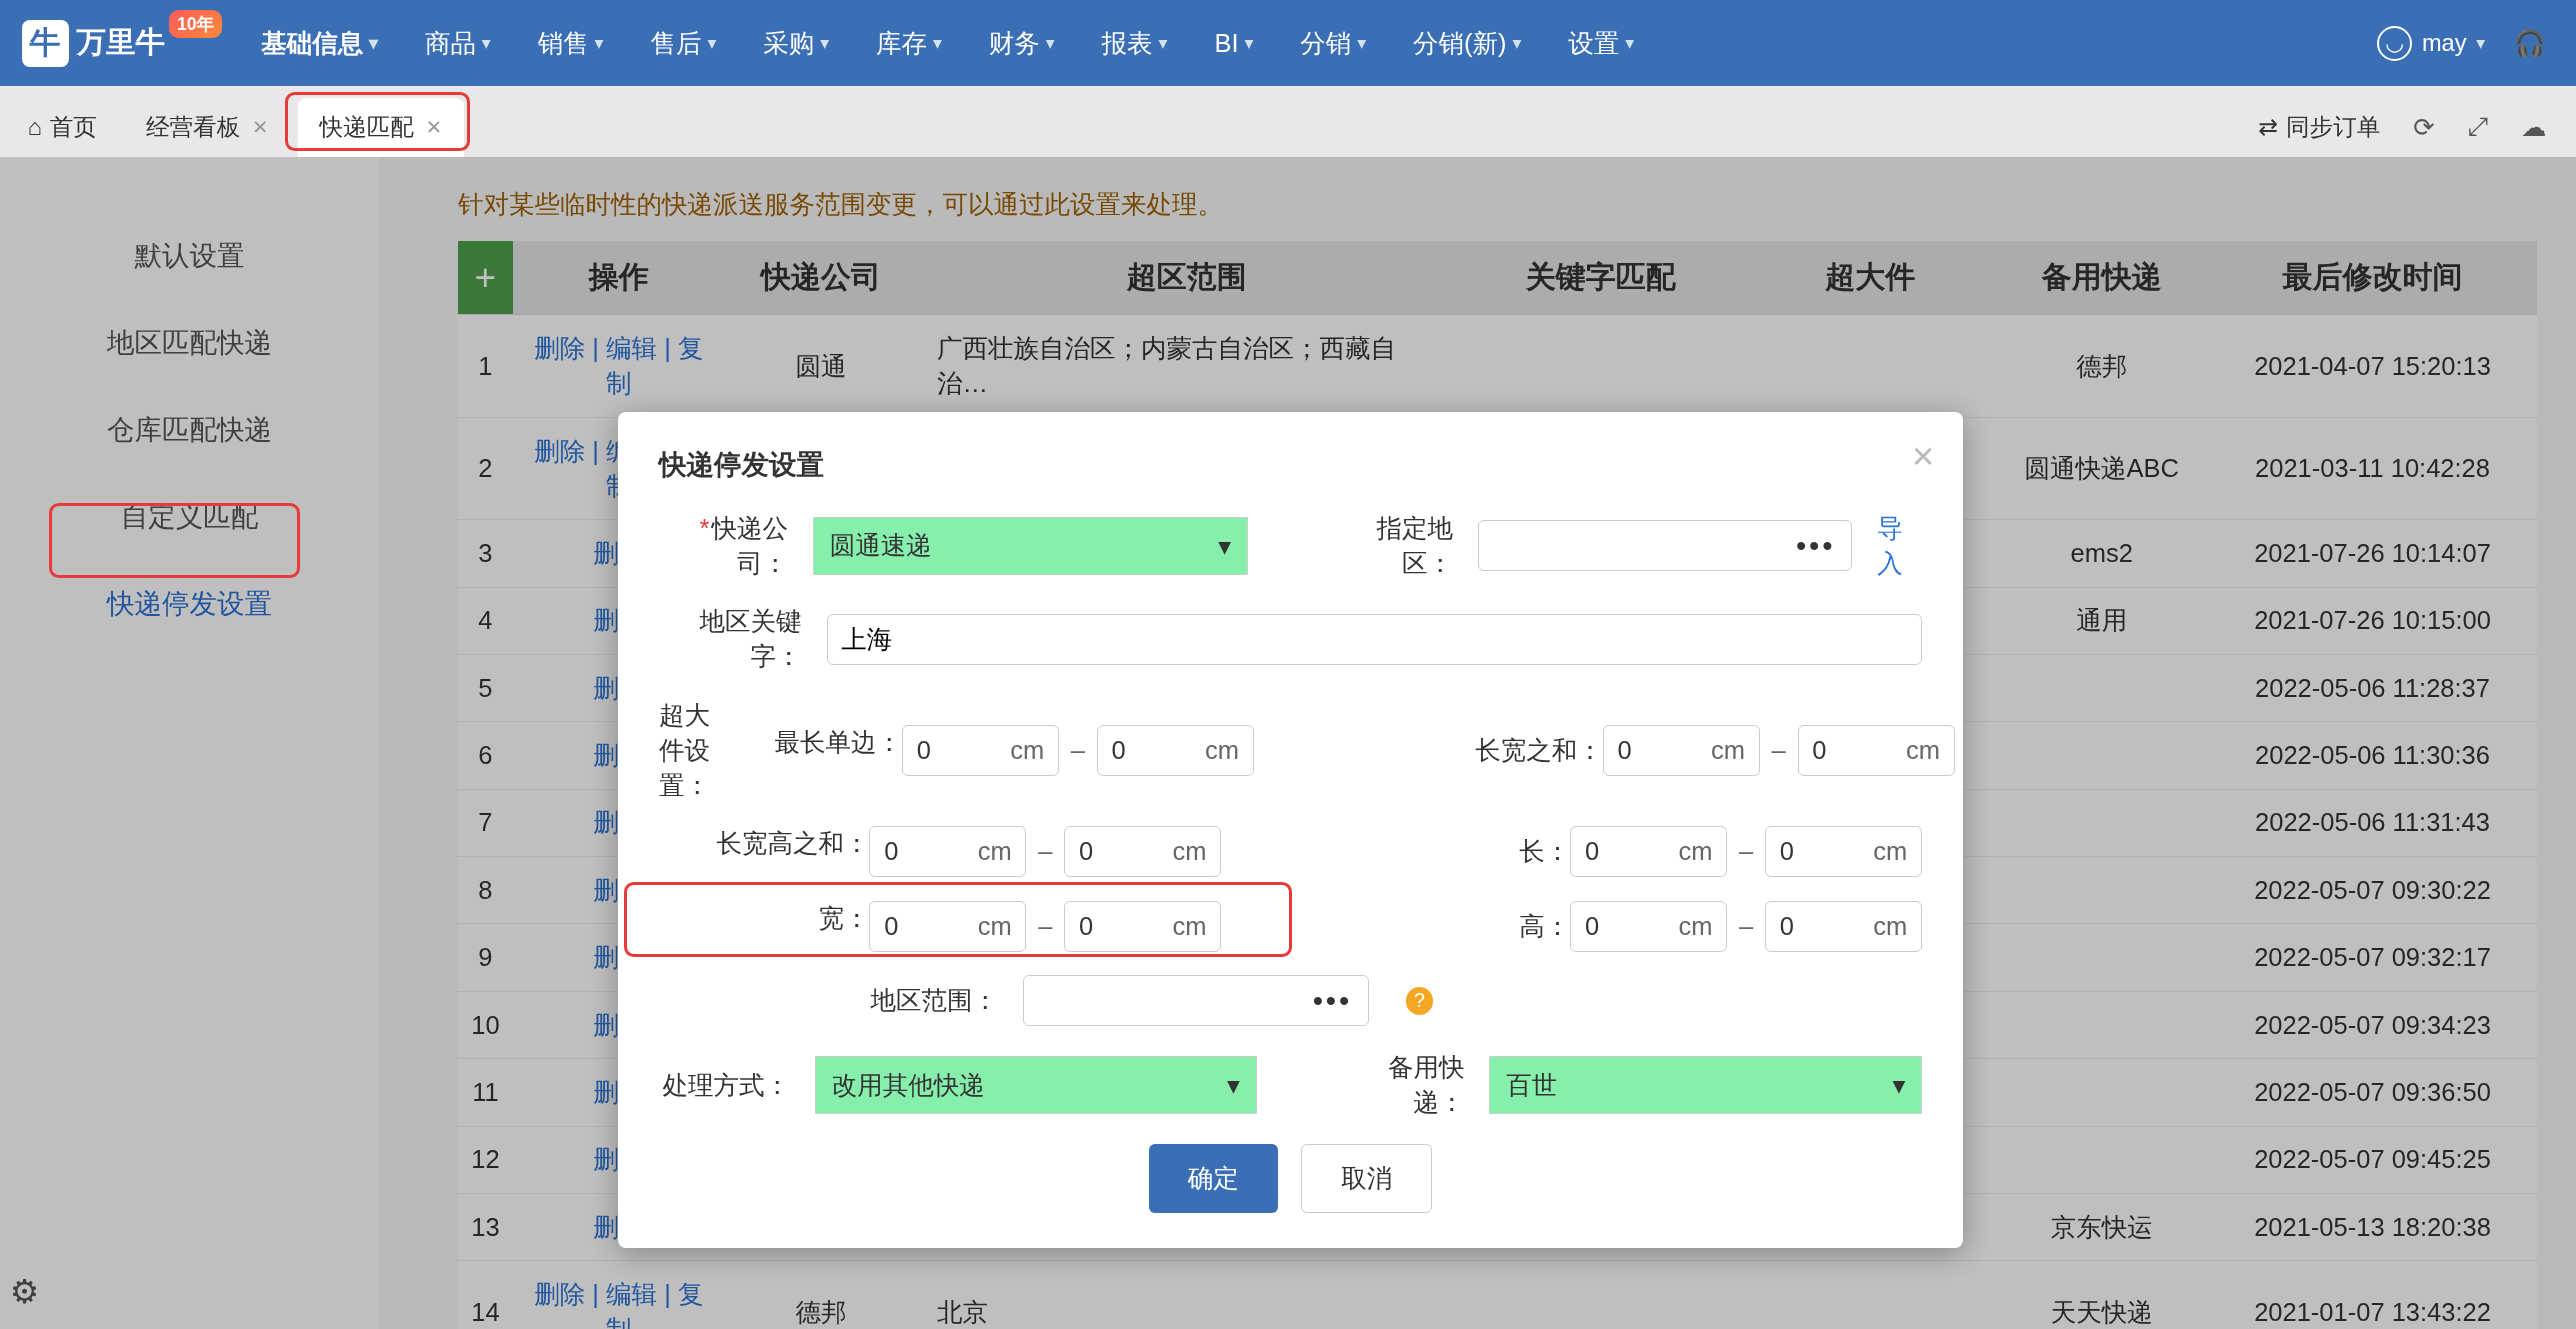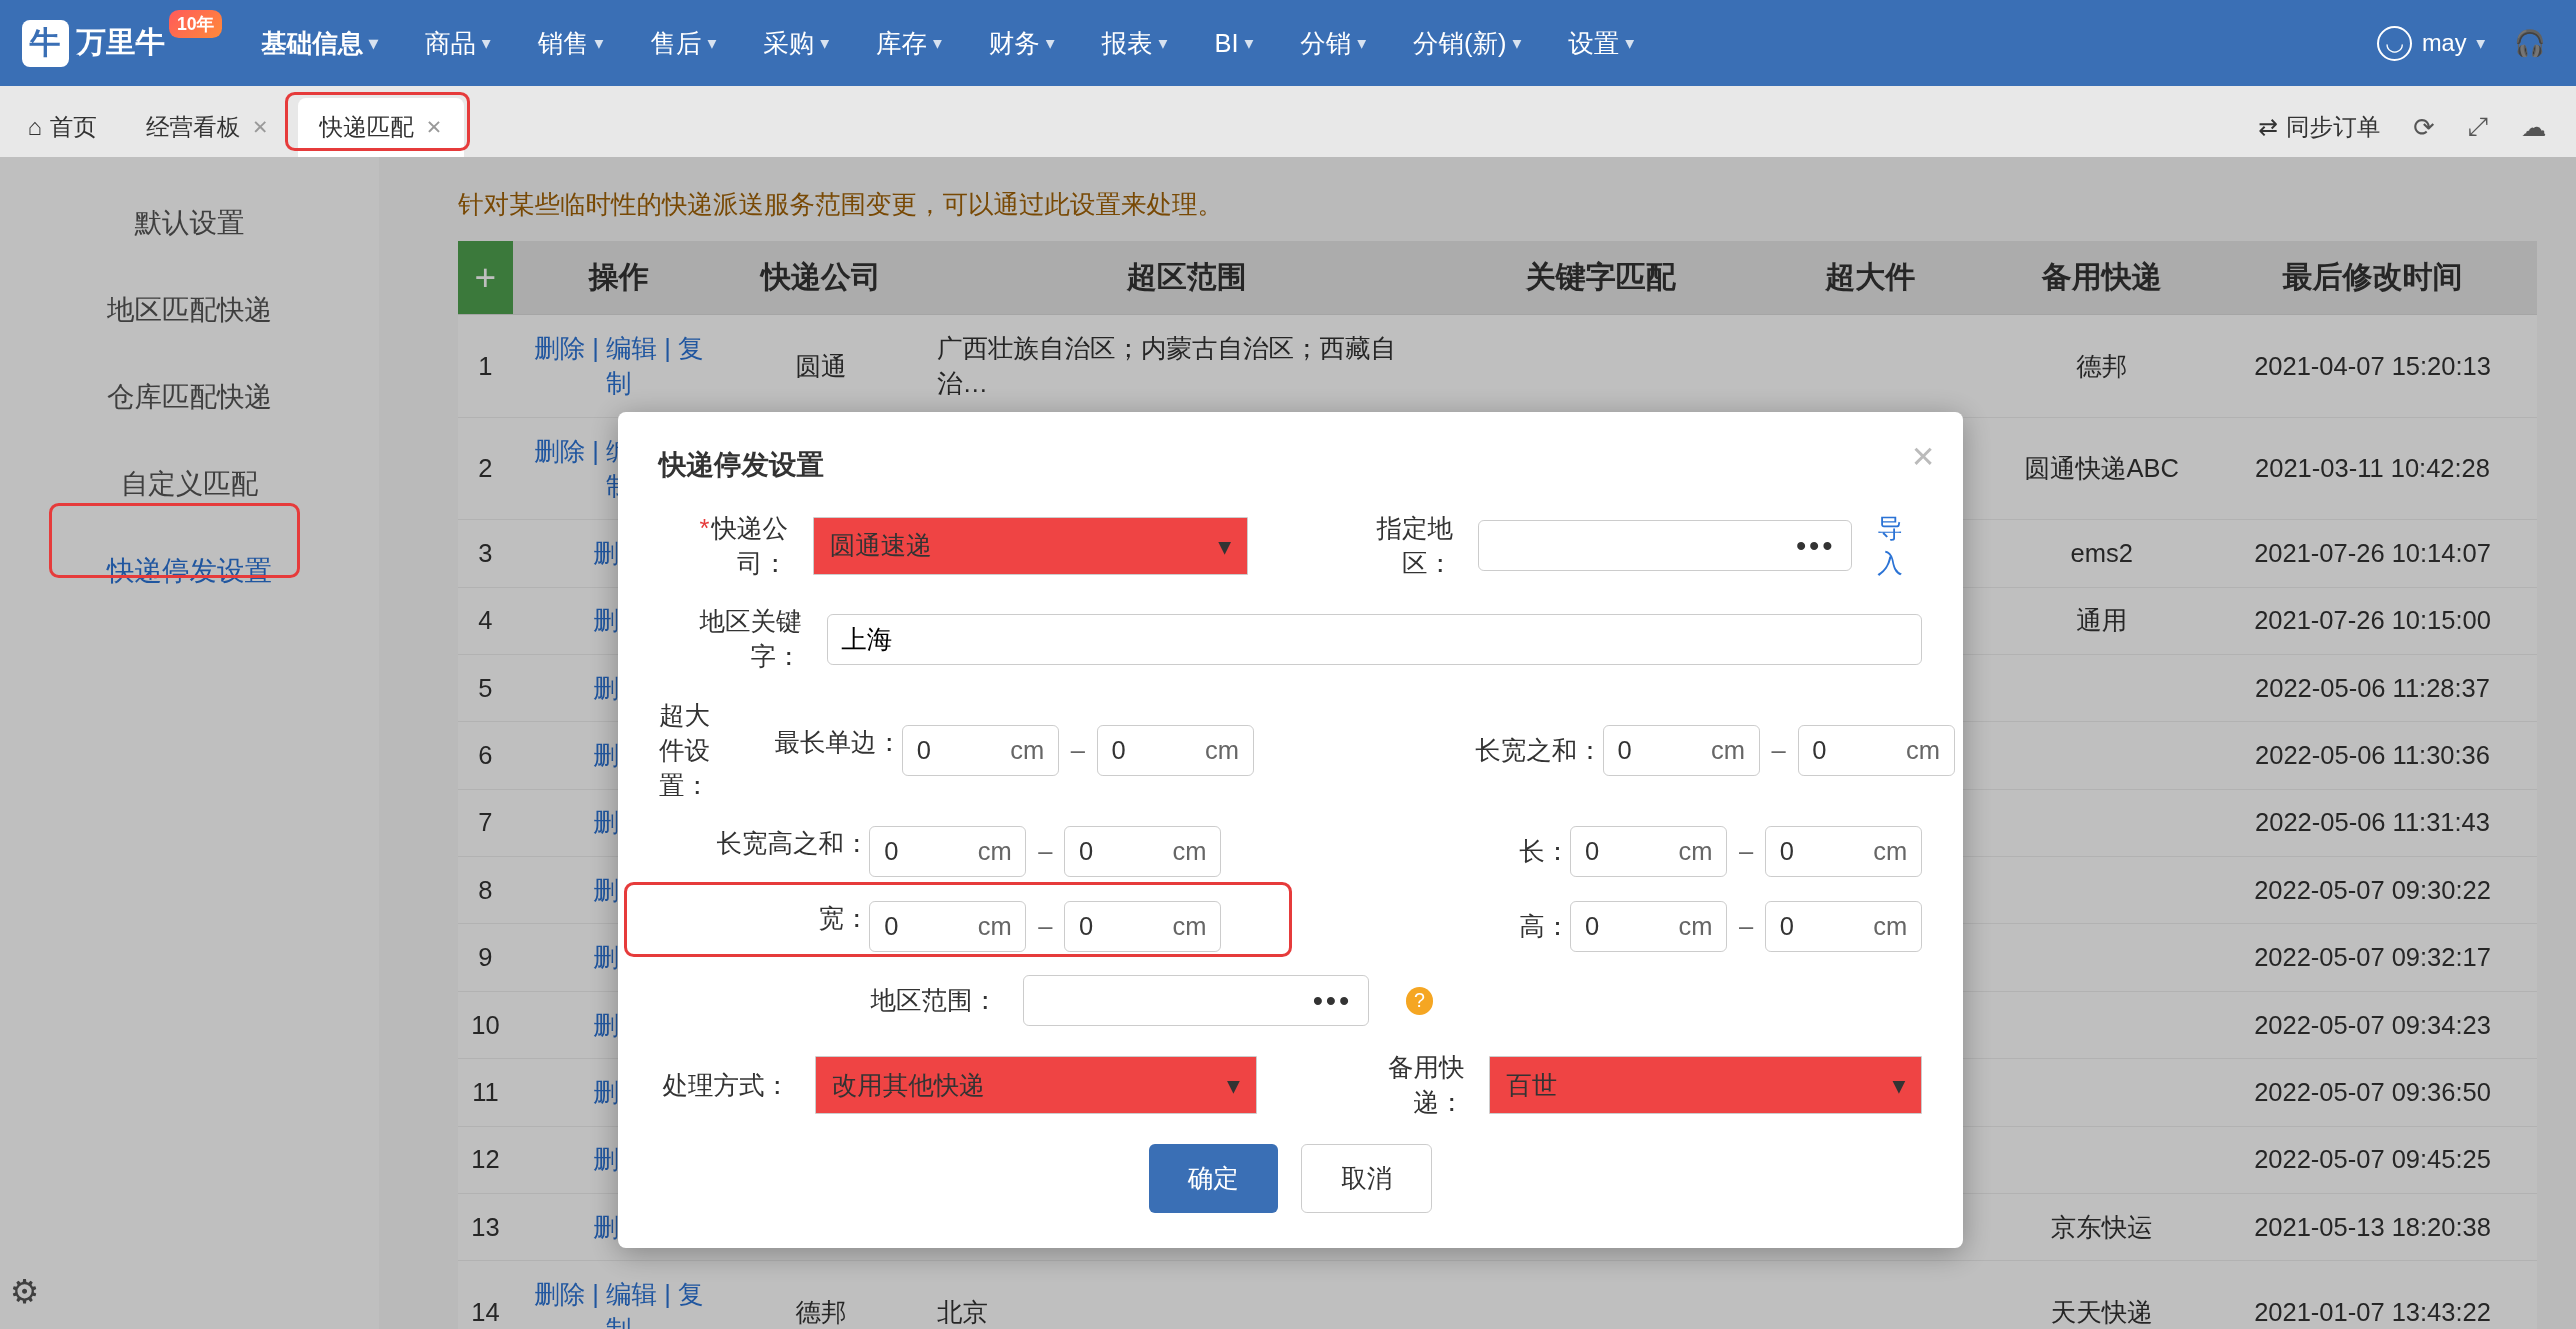--- a/index.html
+++ b/index.html
@@ -25,21 +25,21 @@
 .tab.active { background:#fff; }
 .tab-close { font-size:19.6px; color:#999; cursor:pointer; }
 .tab-bar-right { margin-left:auto; display:flex; align-items:center; gap:33px; padding-bottom:13.7px; padding-right:9.8px; }
 .icon-btn { font-size:25.5px; color:#555; cursor:pointer; }
 
 
 .hl-box { position:absolute; border:3.9px solid #e63b3b; border-radius:9.8px; pointer-events:none; z-index:50; }
 
 
 .main { display: flex; height: calc(1329px - 86px - 71px); position:relative; }
-.sidebar { width: 379px; background:#fff; padding-top: 22px; }
+.sidebar { width: 379px; background:#fff; padding-top: 55px; }
 .sidebar-item { text-align:center; padding:25.5px 0; font-size:27.5px; color:#555; cursor:pointer; }
 .sidebar-item.active { color:#2b73d5; }
 .content { flex:1; background:#f8f8f8; padding: 29.5px 39px 0 79px; position:relative; }
 .content-desc { font-size:25.5px; color:#a16207; margin-bottom:19.6px; }
 
 
 .table { width:100%; border-collapse:collapse; }
 .table th { background:#e6e6e6; padding:15.7px 9.8px; font-size:30px; font-weight:600; color:#333; text-align:center; border-bottom:1px solid #ddd; }
 .table th.add-col { background:#4fa24f; width:55px; color:#fff; font-size:37px; font-weight:400; }
 .table td { padding:15.7px 9.8px; font-size:25.5px; text-align:center; border-bottom:1px solid #eee; background:#fff; }
@@ -52,21 +52,21 @@
 .overlay { position:absolute; inset:0; background:rgba(0,0,0,0.25); z-index:10; top:157px; }
 
 
 .modal { position:absolute; left:618px; top:412px; width:1345px; background:#fff; border-radius:7.9px; box-shadow:0 5.9px 29.5px rgba(0,0,0,.3); z-index:20; padding:35px 41px 35px 41px; }
 .modal-title { font-size:27.5px; font-weight:600; margin-bottom:27.5px; }
 .modal-close { position:absolute; right:27.5px; top:27.5px; font-size:29.5px; color:#bbb; cursor:pointer; }
 .form-row { display:flex; align-items:center; margin-bottom:23.6px; gap:25px; }
 .form-label { width:147px; text-align:right; font-size:25.5px; color:#333; }
 .form-label.sub { width:167px; }
 .req { color:#e63b3b; margin-right:2px; }
-.select-box { height:58px; border:1.5px solid #ccc; border-radius:1px; display:flex; align-items:center; padding:0 15.7px; background:#ef4444; cursor:pointer; justify-content:space-between; font-size:25.5px; }
+.select-box { height:58px; border:1.5px solid #ccc; border-radius:1px; display:flex; align-items:center; padding:0 15.7px; background:#86efac; cursor:pointer; justify-content:space-between; font-size:25.5px; }
 .input-box { height:51px; border:1.5px solid #ccc; border-radius:5.9px; padding:0 13.7px; font-size:25.5px; background:#fff; }
 .dots-box { height:51px; border:1.5px solid #ccc; border-radius:5.9px; display:flex; align-items:center; justify-content:flex-end; padding:0 15.7px; background:#fff; cursor:pointer; font-size:29.5px; letter-spacing:2.9px; color:#333; }
 .link-import { color:#2b73d5; font-size:25.5px; cursor:pointer; }
 .size-group { display:flex; align-items:center; gap:11.8px; }
 .size-input { width:157px; height:51px; border:1.5px solid #ccc; border-radius:5.9px; display:flex; align-items:center; justify-content:space-between; padding:0 13.7px; font-size:25.5px; }
 .size-input .unit { color:#666; }
 .dash { color:#666; font-size:25.5px; }
 .size-row { display:flex; }
 .size-col-left { display:flex; align-items:flex-start; }
 .size-col-right { display:flex; align-items:center; margin-left:157px; }

